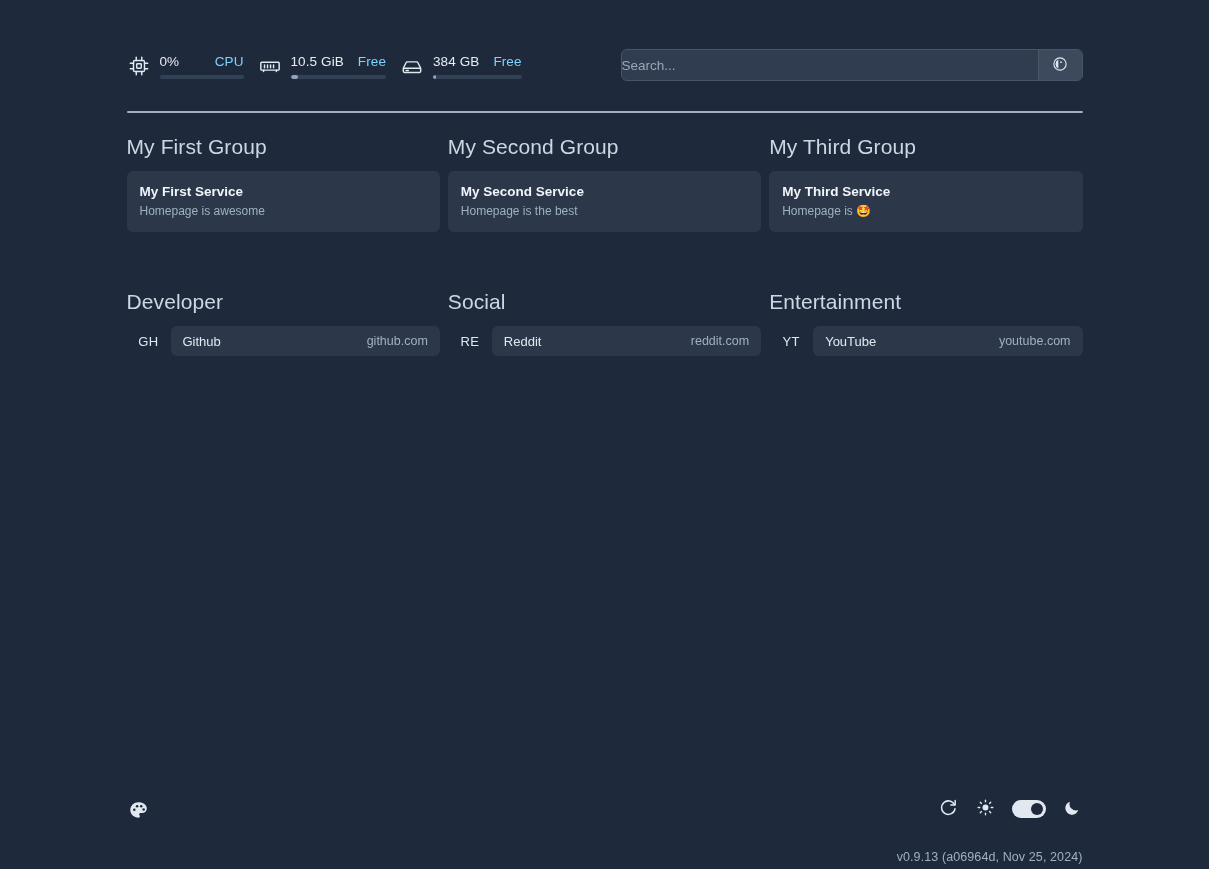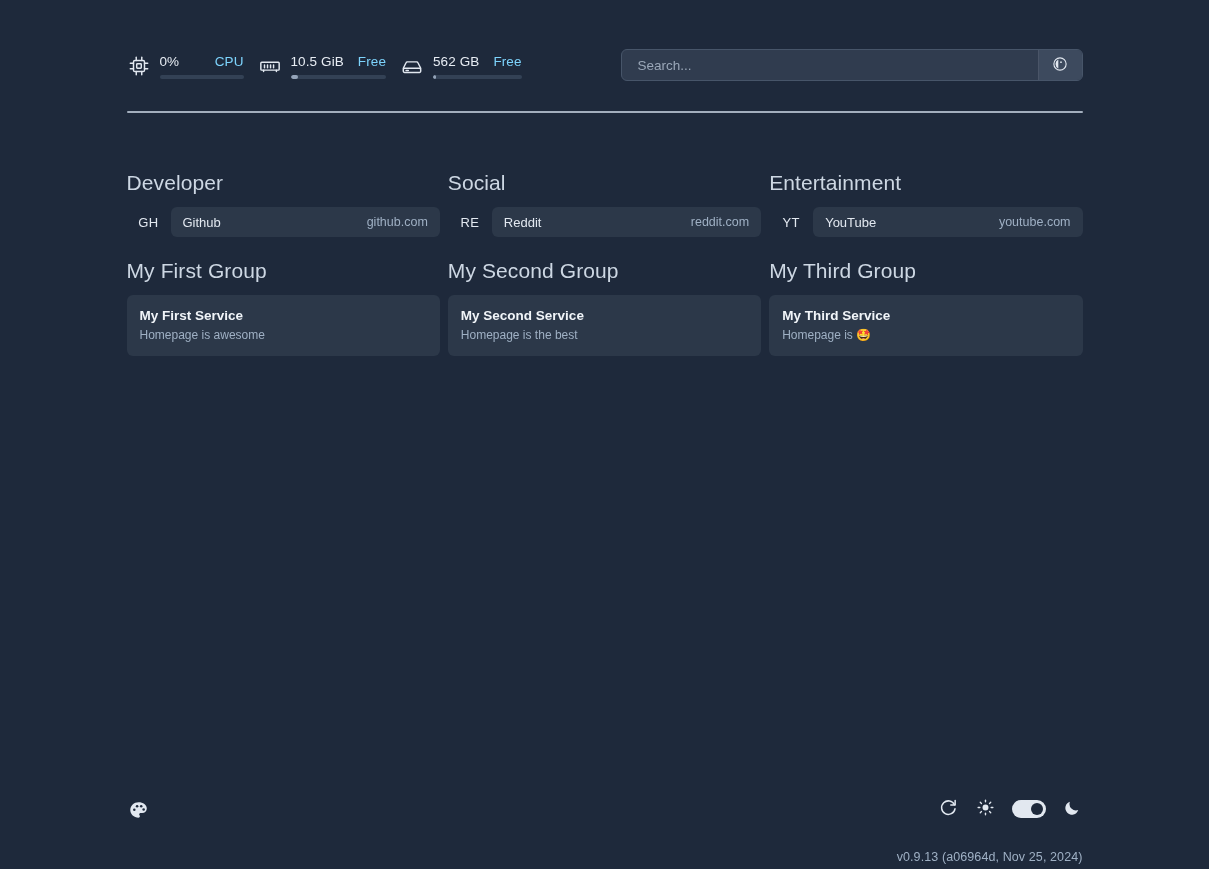--- a/index.html
+++ b/index.html
@@ -104,21 +104,21 @@
     overflow: hidden;
   }
   .search-input {
     flex: 1 1 auto;
     border: 0;
     outline: none;
     background: transparent;
     color: #e2e8f0;
     font-size: 13.5px;
     font-family: "Liberation Sans", sans-serif;
-    padding: 0 16px;
+    padding: 0 0;
   }
   .search-input::placeholder { color: #9aa7b8; }
   .search-go {
     width: 44px;
     background: #3d4a5e;
     border: 0;
     border-left: 1px solid #4a5568;
     cursor: pointer;
     display: flex;
     align-items: center;
@@ -349,21 +349,21 @@
         <div class="widget">
           <span class="widget-icon">
             <svg width="22" height="22" viewBox="0 0 24 24" fill="none" stroke="currentColor" stroke-width="1.6" stroke-linecap="round" stroke-linejoin="round">
               <path d="M2.5 14.5 L5.5 8.5 A1.5 1.5 0 0 1 7 7.5 H17 A1.5 1.5 0 0 1 18.5 8.5 L21.5 14.5"></path>
               <rect x="2.5" y="14.5" width="19" height="4.5" rx="1.2"></rect>
               <line x1="5.5" y1="16.8" x2="8" y2="16.8"></line>
             </svg>
           </span>
           <div class="widget-body">
             <div class="widget-text">
-              <span>562 GB</span>
+              <span>384 GB</span>
               <span class="widget-label">Free</span>
             </div>
             <div class="bar">
                 <i style="width:3%"></i>
               </div>
           </div>
         </div>
 
       </div>
 
@@ -377,20 +377,48 @@
               <circle cx="13.5" cy="9.2" r="1.3" fill="currentColor" stroke="none"></circle>
             </svg>
           </span>
         </button>
       </div>
 
     </div>
 
     <div class="divider"></div>
 
+    <div class="grid3 services-row">
+
+      <div>
+        <div class="group-title">My First Group</div>
+        <div class="service-card">
+          <div class="service-name">My First Service</div>
+          <div class="service-desc">Homepage is awesome</div>
+        </div>
+      </div>
+
+      <div>
+        <div class="group-title">My Second Group</div>
+        <div class="service-card">
+          <div class="service-name">My Second Service</div>
+          <div class="service-desc">Homepage is the best</div>
+        </div>
+      </div>
+
+      <div>
+        <div class="group-title">My Third Group</div>
+        <div class="service-card">
+          <div class="service-name">My Third Service</div>
+          <div class="service-desc">Homepage is 🤩</div>
+        </div>
+      </div>
+
+    </div>
+
     <div class="grid3 bookmarks-row">
 
       <div>
         <div class="group-title">Developer</div>
         <a class="bookmark">
           <span class="bm-abbr">GH</span>
           <span class="bm-main">
             <span class="bm-name">Github</span>
             <span class="bm-url">github.com</span>
           </span>
@@ -410,48 +438,20 @@
 
       <div>
         <div class="group-title">Entertainment</div>
         <a class="bookmark">
           <span class="bm-abbr">YT</span>
           <span class="bm-main">
             <span class="bm-name">YouTube</span>
             <span class="bm-url">youtube.com</span>
           </span>
         </a>
-      </div>
-
-    </div>
-
-    <div class="grid3 services-row">
-
-      <div>
-        <div class="group-title">My First Group</div>
-        <div class="service-card">
-          <div class="service-name">My First Service</div>
-          <div class="service-desc">Homepage is awesome</div>
-        </div>
-      </div>
-
-      <div>
-        <div class="group-title">My Second Group</div>
-        <div class="service-card">
-          <div class="service-name">My Second Service</div>
-          <div class="service-desc">Homepage is the best</div>
-        </div>
-      </div>
-
-      <div>
-        <div class="group-title">My Third Group</div>
-        <div class="service-card">
-          <div class="service-name">My Third Service</div>
-          <div class="service-desc">Homepage is 🤩</div>
-        </div>
       </div>
 
     </div>
 
   </div>
 
   <div class="footer">
     <div class="footer-inner">
 
       <button class="palette-btn">

